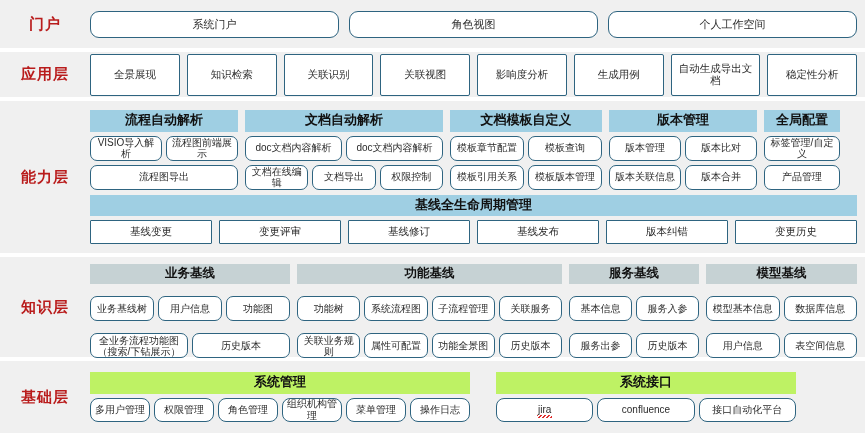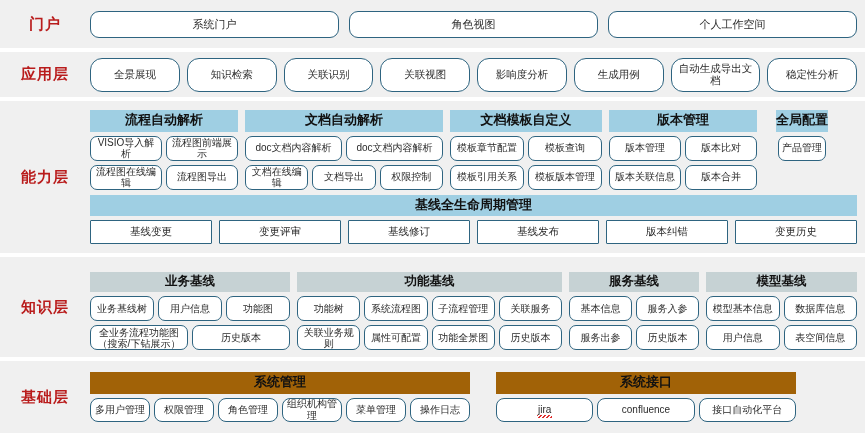--- a/index.html
+++ b/index.html
@@ -45,48 +45,48 @@
     min-height: 21px;
     white-space: normal;
   }
 
   
   .row-portal { display: flex; gap: 10px; }
   .row-portal .pill { flex: 1 1 0; height: 27px; font-size: 11px; border-radius: 9px; }
 
   
   .row-app { display: flex; gap: 7px; }
-  .row-app .pill { flex: 1 1 0; height: 34px; border-radius: 12px; font-size: 10.5px; }
+  .row-app .pill { flex: 1 1 0; height: 42px; border-radius: 2px; font-size: 10.5px; }
 
   
   .cap-groups { display: flex; gap: 7px; align-items: flex-start; }
   .cap-group { display: flex; flex-direction: column; gap: 4px; }
   .group-head {
     background: #9fcfe3;
     color: #111;
     font-size: 13px;
     font-weight: bold;
     text-align: center;
     padding: 3px 0 4px;
     line-height: 1.1;
   }
   .group-head.kn { background: #c6d2d4; font-size: 12.5px; }
-  .group-head.fn { background: #a16207; font-size: 13px; }
+  .group-head.fn { background: #bef264; font-size: 13px; }
   .grid-row { display: flex; gap: 4px; }
   .grid-row .pill { flex: 1 1 0; height: 25px; }
 
   
   .lifecycle { margin-top: 5px; }
   .lifecycle .group-head { background: #9fcfe3; }
   .lifecycle .grid-row { margin-top: 4px; gap: 7px; }
   .lifecycle .grid-row .pill { height: 24px; border-radius: 1px; font-size: 10.5px; }
 
   
   .kn-groups { display: flex; gap: 7px; align-items: flex-start; }
-  .kn-group { display: flex; flex-direction: column; gap: 4px; margin-top: 8px; }
+  .kn-group { display: flex; flex-direction: column; gap: 12px; margin-top: 8px; }
 
   
   .fn-groups { display: flex; gap: 26px; align-items: flex-start; }
   .fn-group { display: flex; flex-direction: column; gap: 4px; }
   .fn-group .grid-row .pill { height: 24px; border-radius: 8px; }
 
   .jira { position: relative; display: inline-block; color: #2b2b2b; }
   .jira::after {
     content: "";
     position: absolute;
@@ -132,21 +132,20 @@
     <div class="band-label">能力层</div>
     <div class="band-body">
       <div class="cap-groups" id="cap-groups">
           <div class="cap-group" style="width: 148px;">
             <div class="group-head">流程自动解析</div>
             <div class="grid-row">
               <div class="pill">VISIO导入解析</div>
               <div class="pill">流程图前端展示</div>
             </div>
             <div class="grid-row">
-              <div class="pill">流程图在线编辑</div>
               <div class="pill">流程图导出</div>
             </div>
           </div>
           <div class="cap-group" style="width: 198px; justify-content: center;">
             <div class="group-head">文档自动解析</div>
             <div class="grid-row">
               <div class="pill">doc文档内容解析</div>
               <div class="pill">doc文档内容解析</div>
             </div>
             <div class="grid-row">
@@ -170,22 +169,25 @@
             <div class="group-head">版本管理</div>
             <div class="grid-row">
               <div class="pill">版本管理</div>
               <div class="pill">版本比对</div>
             </div>
             <div class="grid-row">
               <div class="pill">版本关联信息</div>
               <div class="pill">版本合并</div>
             </div>
           </div>
-          <div class="cap-group" style="width: 76px; align-items: center;">
+          <div class="cap-group" style="width: 76px;">
             <div class="group-head">全局配置</div>
+            <div class="grid-row">
+              <div class="pill">标签管理/自定义</div>
+            </div>
             <div class="grid-row">
               <div class="pill">产品管理</div>
             </div>
           </div>
         </div>
       <div class="lifecycle" id="lifecycle">
           <div class="group-head">基线全生命周期管理</div>
           <div class="grid-row">
             <div class="pill">基线变更</div>
             <div class="pill">变更评审</div>

